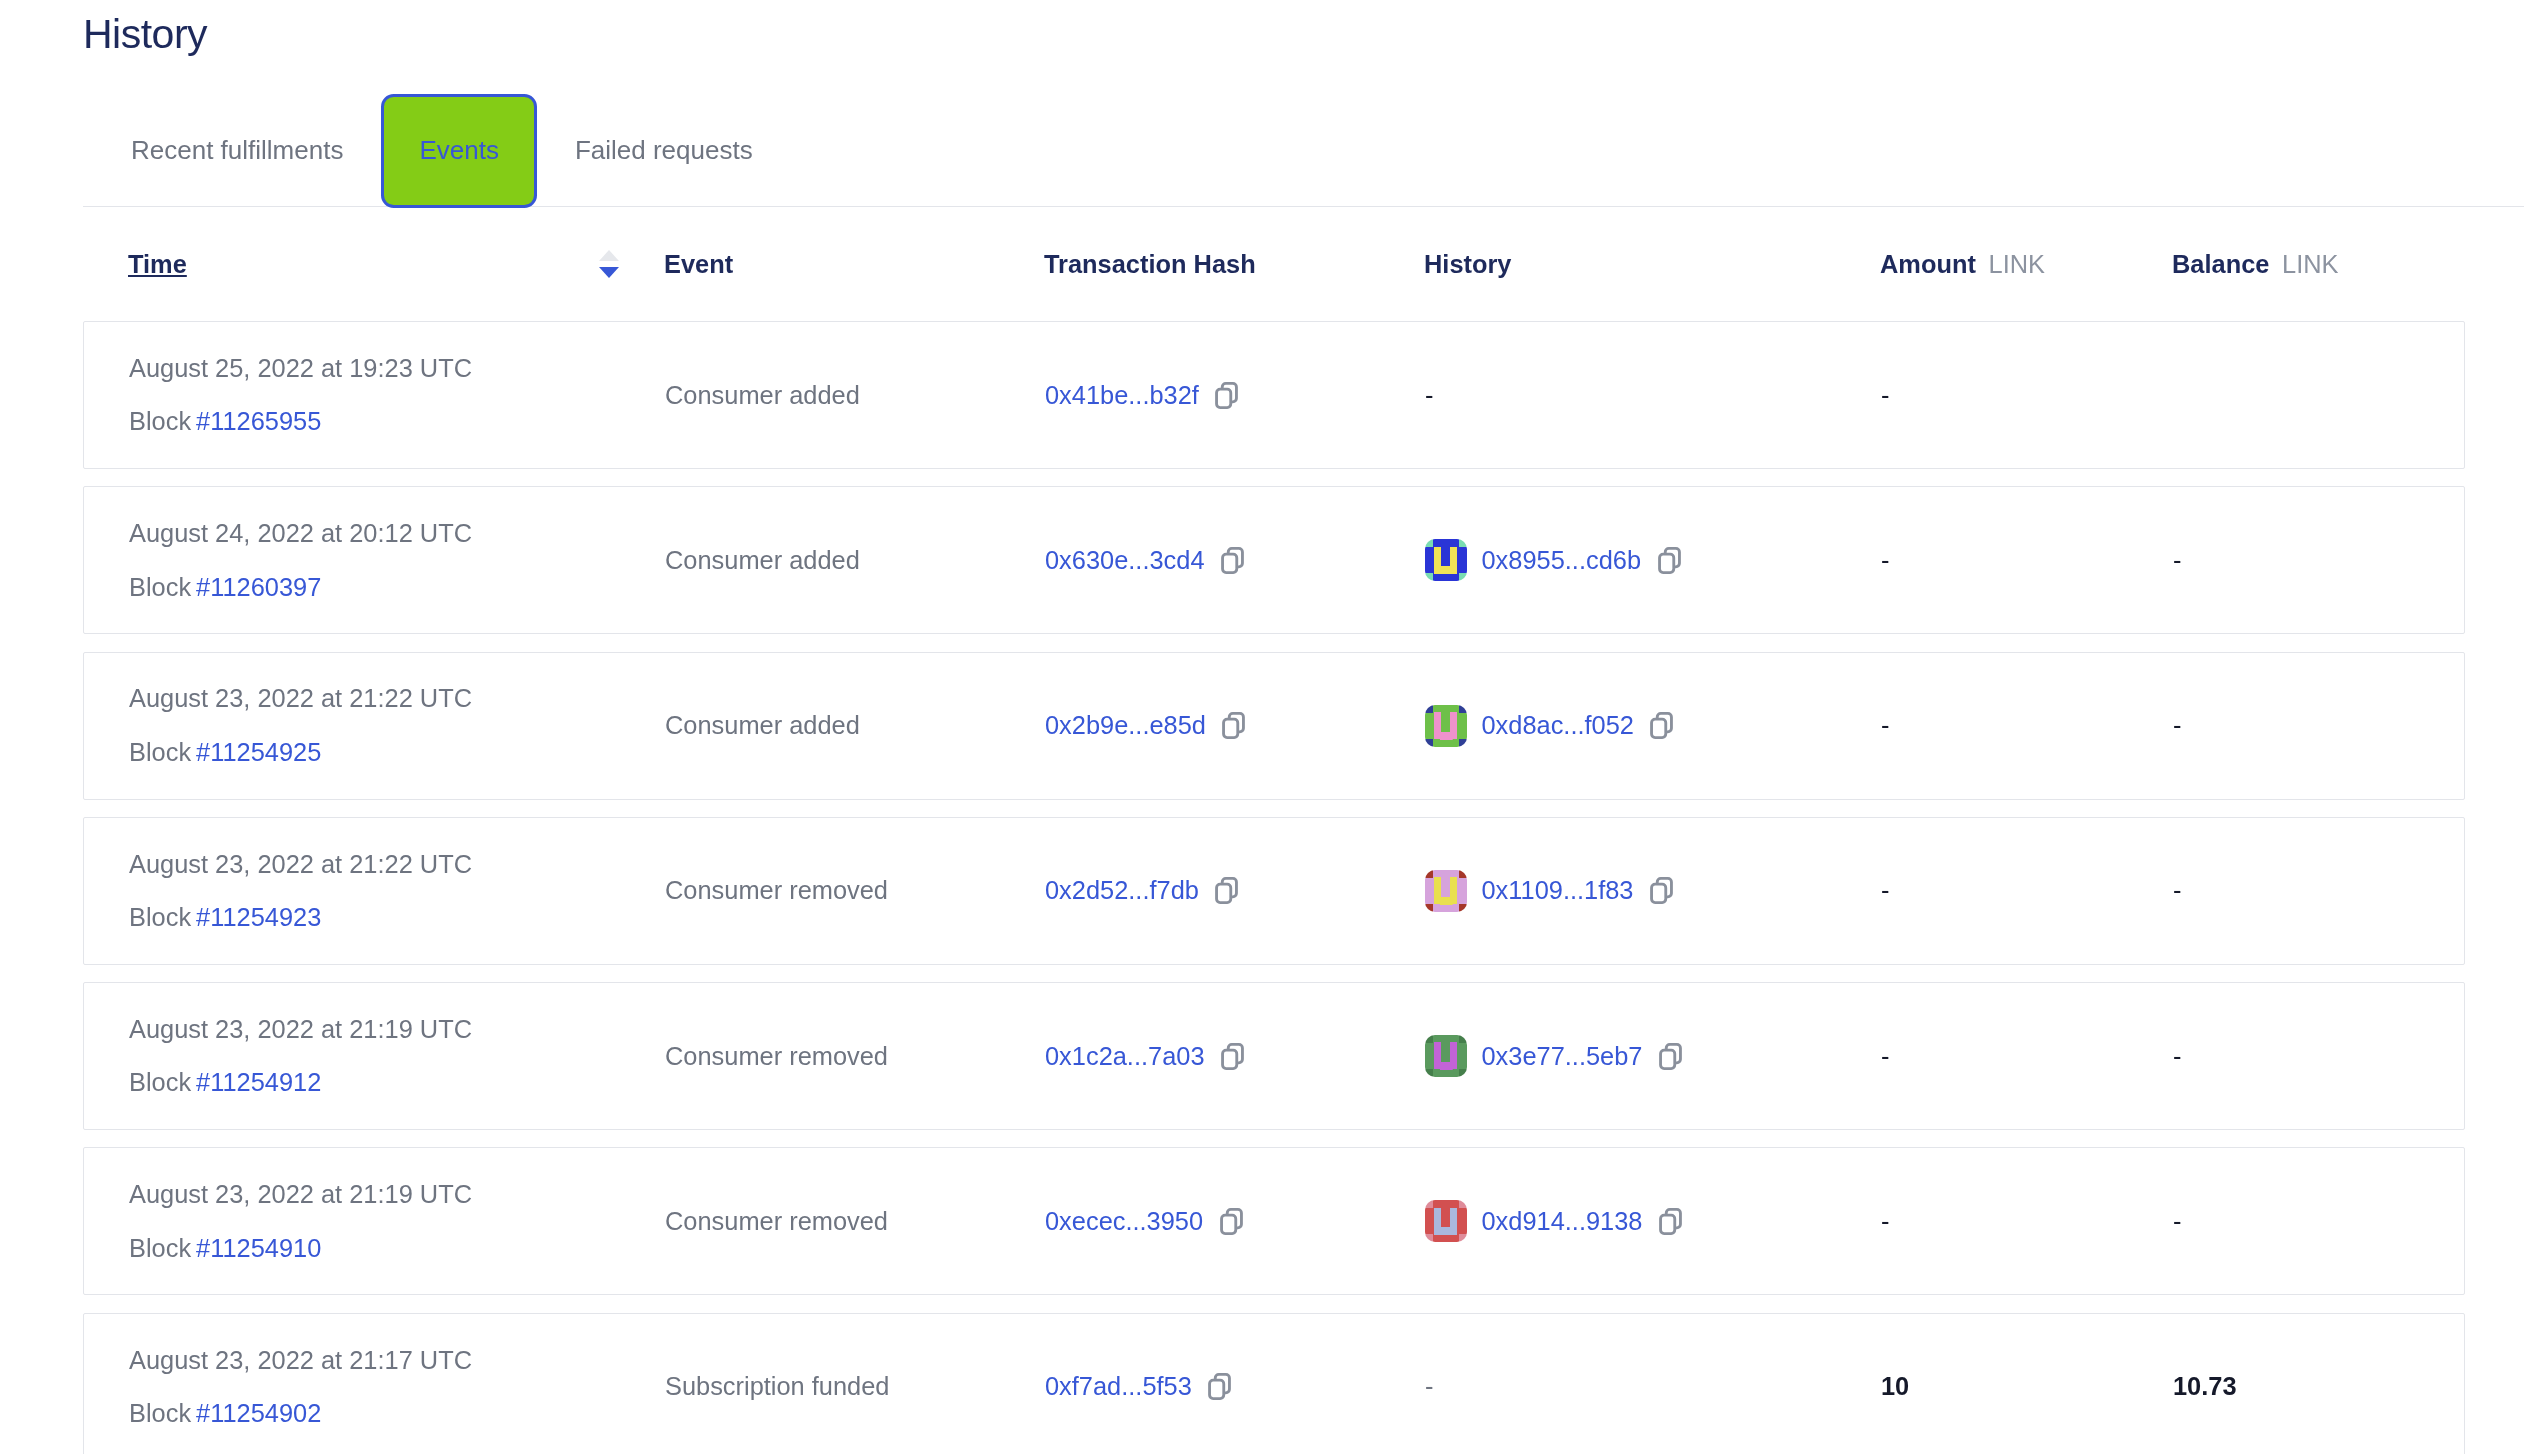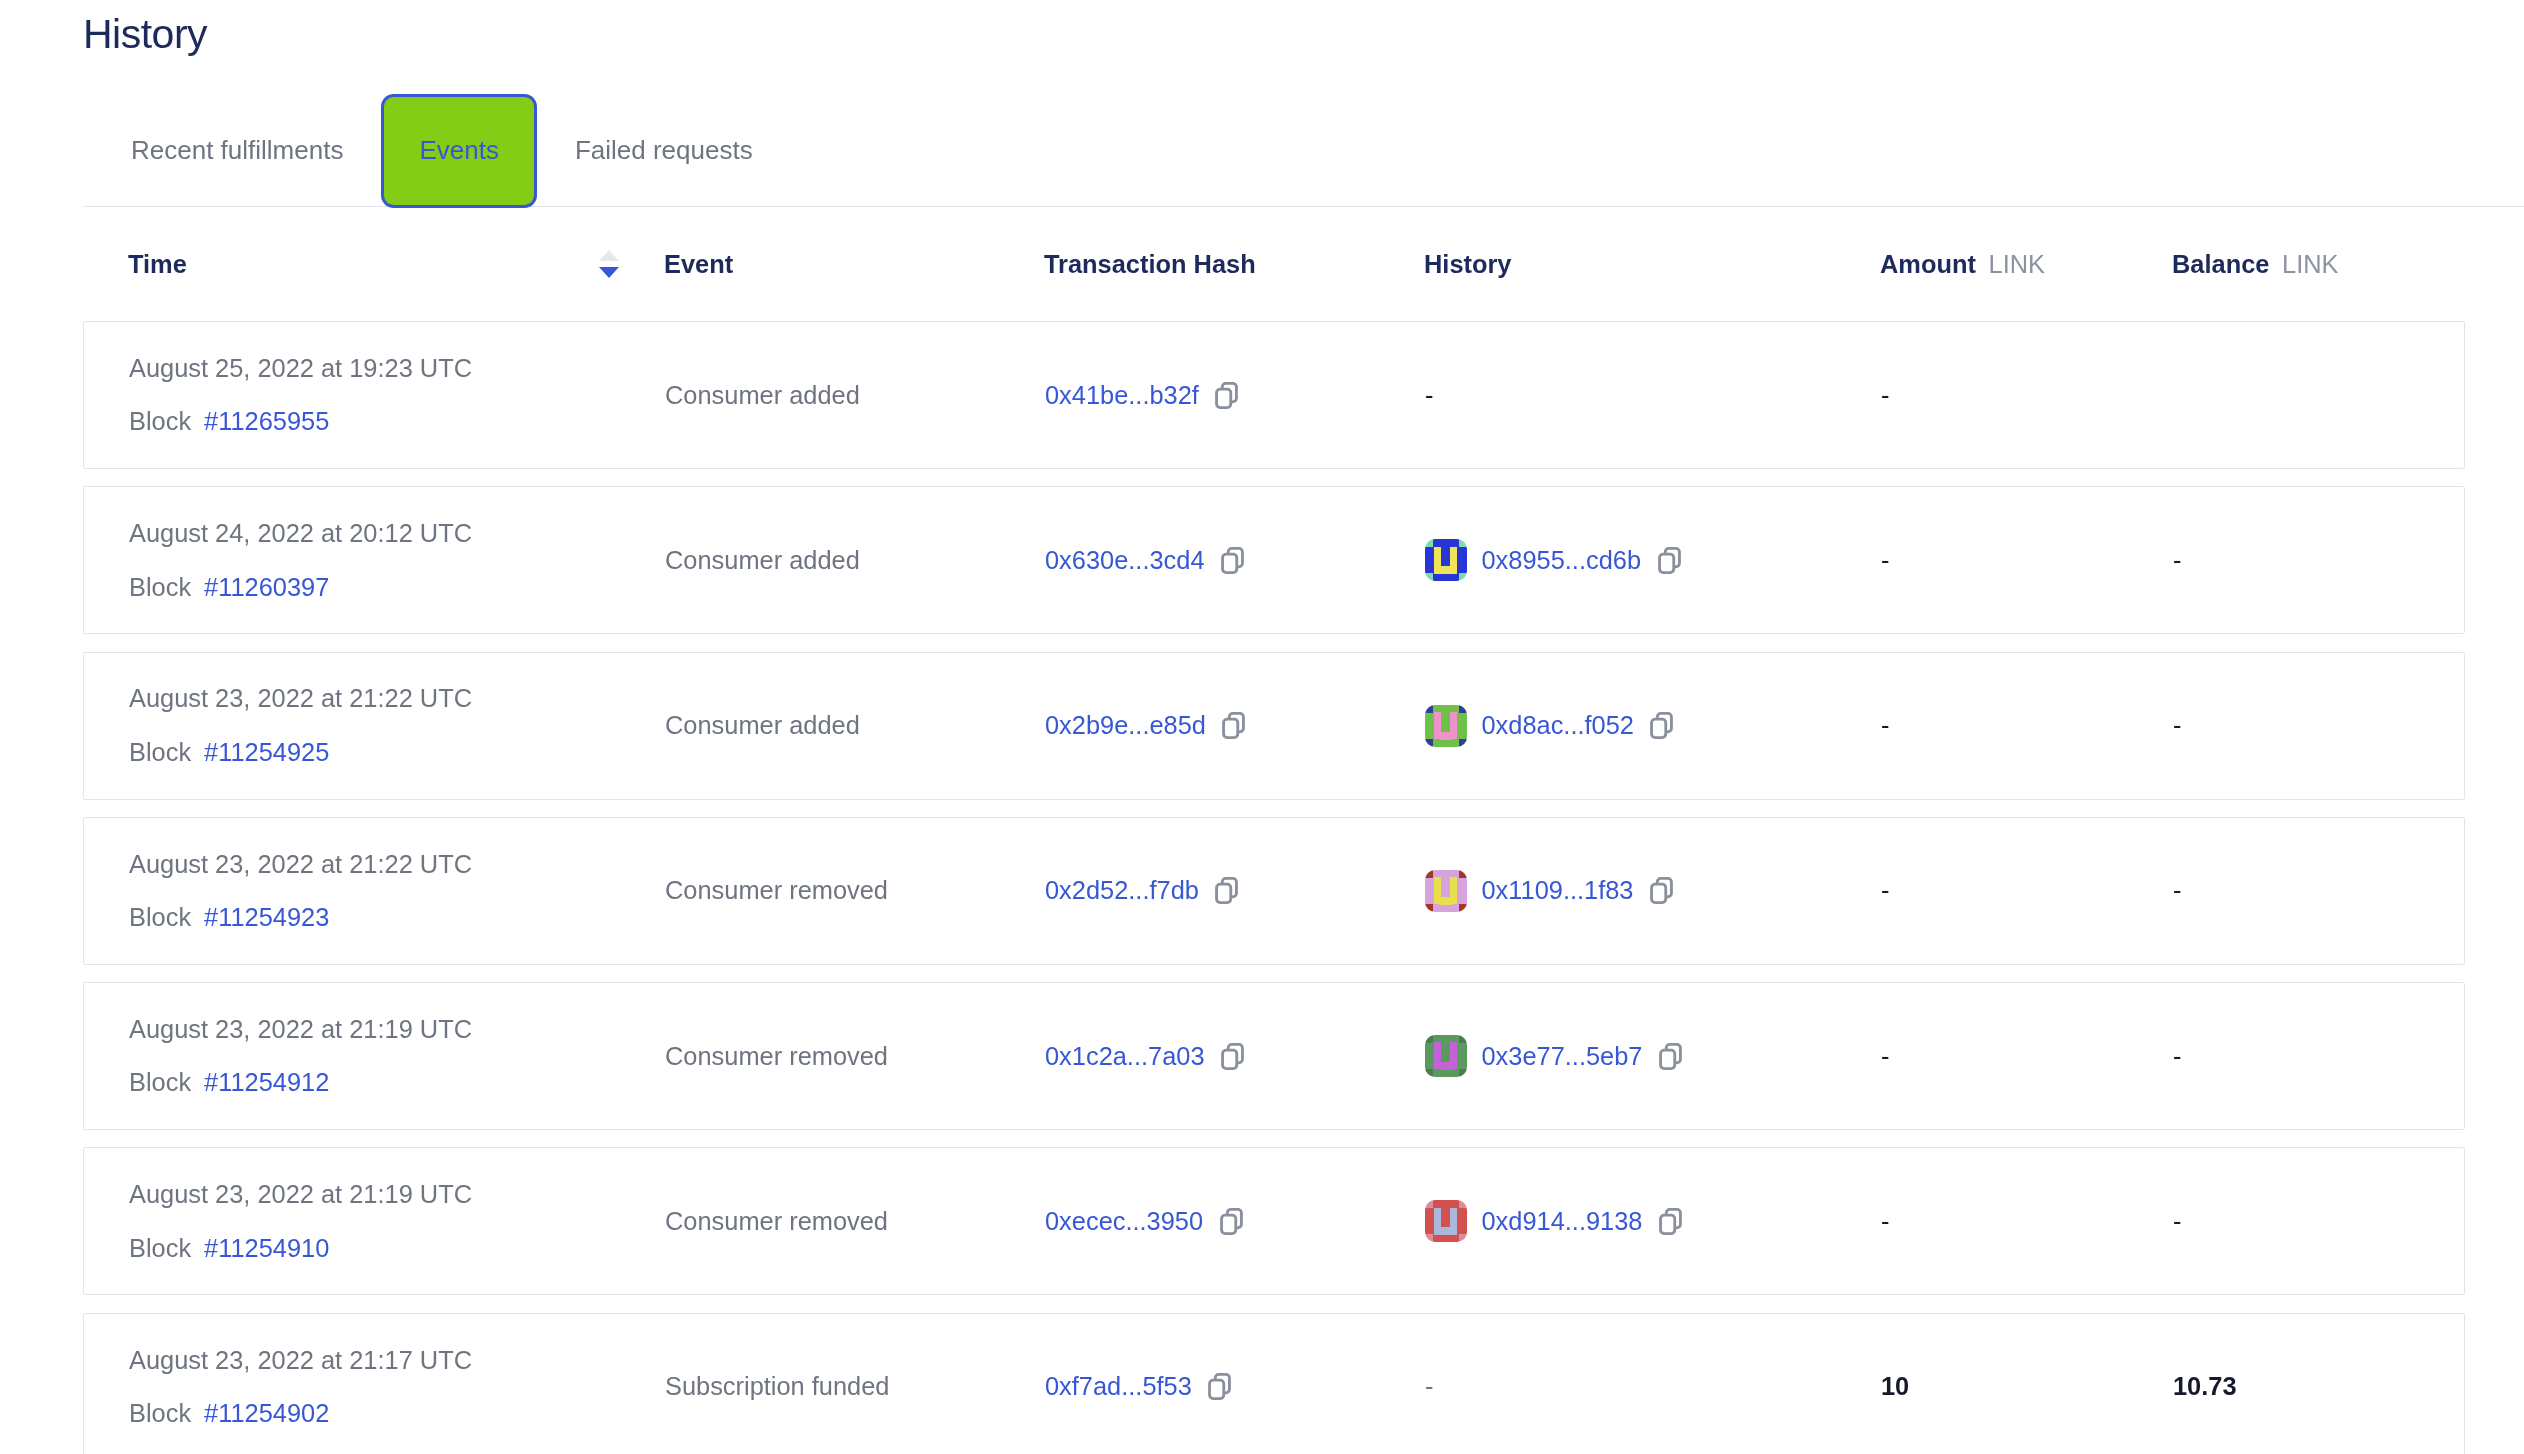--- a/index.html
+++ b/index.html
@@ -45,36 +45,36 @@
     display:grid;
     grid-template-columns:581px 380px 380px 456px 292px 1fr;
     align-items:center;
     width:2382px;
   }
   .thead{height:114px;}
   .th{
     color:var(--navy);font-weight:700;font-size:25.4px;
     display:flex;align-items:center;
   }
-  .th-time{padding-left:45px;padding-right:45px;justify-content:space-between;}
+  .th-time{padding-left:45px;padding-right:45px;justify-content:space-between;text-decoration:underline;}
   .th .unit{color:var(--unit-gray);font-weight:400;margin-left:12.7px;}
   .sort-icons{display:flex;flex-direction:column;align-items:center;}
   .tri-up{width:0;height:0;border-left:10px solid transparent;border-right:10px solid transparent;
     border-bottom:11.8px solid #e6e8ec;margin-bottom:5.5px;}
   .tri-down{width:0;height:0;border-left:10px solid transparent;border-right:10px solid transparent;
     border-top:11.8px solid var(--accent);}
   .rows{display:flex;flex-direction:column;gap:17.3px;}
   .card{
     background:#ffffff;border:1.8px solid var(--border);border-radius:2px;
     height:148px;font-size:25.4px;
   }
   .cell{display:flex;align-items:center;}
   .cell-time{flex-direction:column;align-items:flex-start;gap:24.5px;padding-left:45px;}
   .time-line{color:var(--gray);}
-  .block-line{display:flex;gap:13px;}
+  .block-line{display:flex;gap:5px;}
   .link{color:var(--accent);text-decoration:none;cursor:pointer;}
   .copy-btn{display:inline-flex;margin-left:14.5px;cursor:pointer;}
   .avatar{
     width:42px;height:42px;border-radius:10px;background-color:var(--bg,#ccc);
     background-image:
       linear-gradient(var(--accent-px,#999),var(--accent-px,#999)),
       linear-gradient(var(--accent-px,#999),var(--accent-px,#999)),
       linear-gradient(var(--accent-px,#999),var(--accent-px,#999)),
       linear-gradient(var(--accent-px,#999),var(--accent-px,#999)),
       linear-gradient(var(--fg,#666),var(--fg,#666)),

